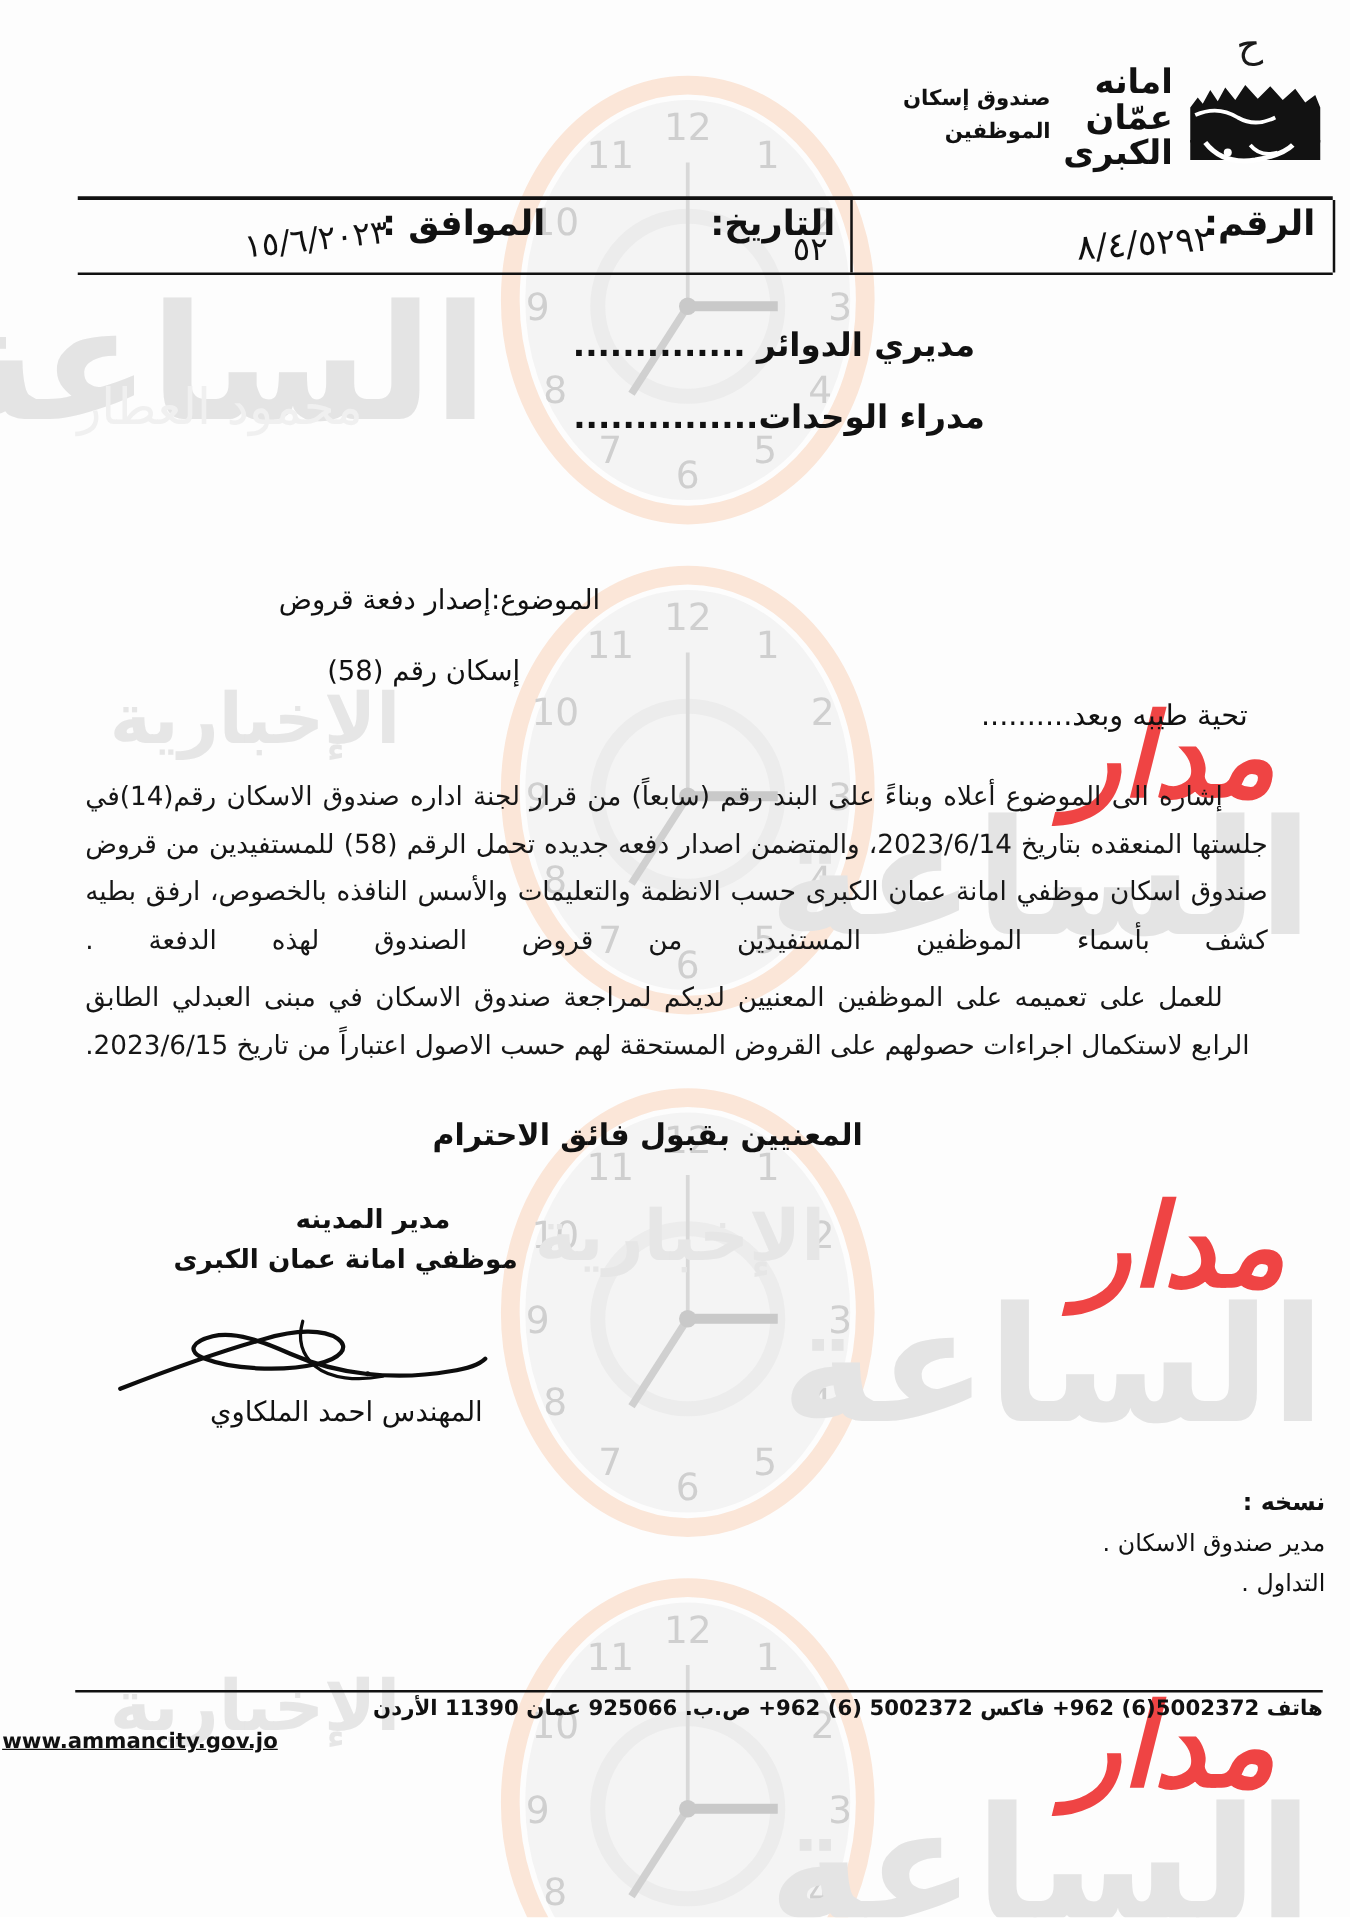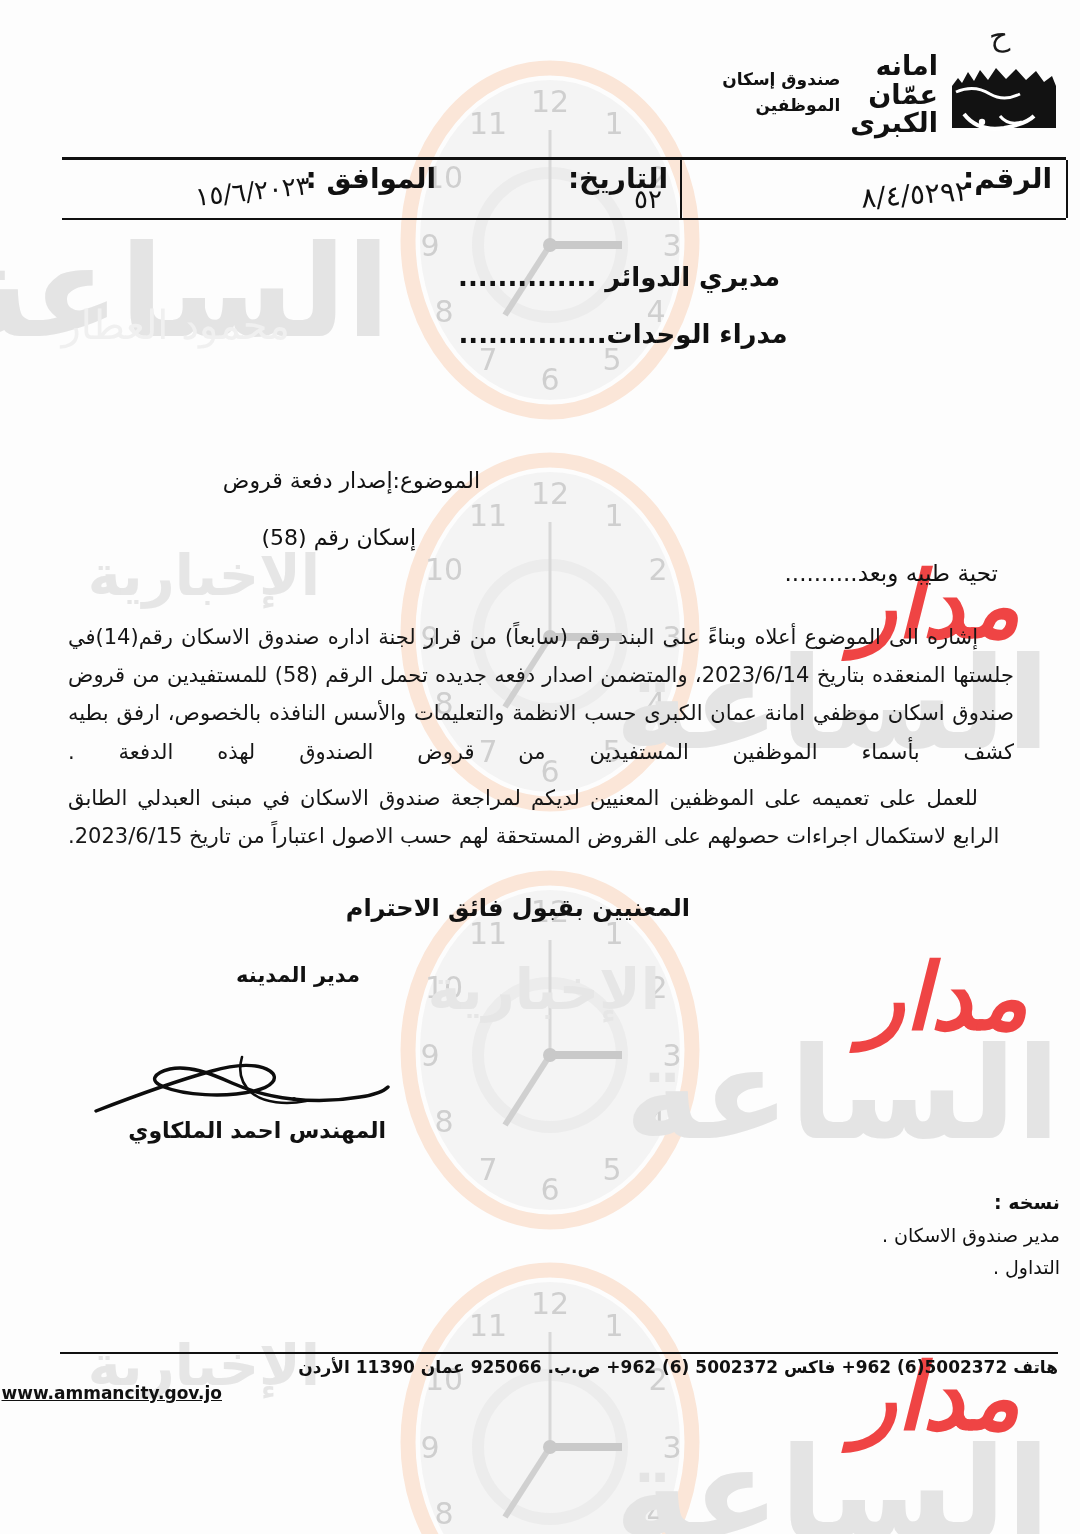--- a/index.html
+++ b/index.html
@@ -214,21 +214,21 @@
     top: 1053px;
     right: 688px;
     width: 300px;
     height: 68px;
   }
   .sign-graphic svg { width: 100%; height: 100%; display: block; }
   .sign-name {
     position: absolute;
     top: 1118px;
     right: 694px;
-    font-weight: 700;
+    font-weight: 400;
     font-size: 22px;
     white-space: nowrap;
   }
 
   
   .cc-block {
     position: absolute;
     top: 1186px;
     right: 20px;
     text-align: right;
@@ -446,20 +446,21 @@
 
     <div class="body-block">
       <p class="body-para">إشاره الى الموضوع أعلاه وبناءً على البند رقم (سابعاً) من قرار لجنة اداره صندوق الاسكان رقم(14)في جلستها المنعقده بتاريخ 2023/6/14، والمتضمن اصدار دفعه جديده تحمل الرقم (58) للمستفيدين من قروض صندوق اسكان موظفي امانة عمان الكبرى حسب الانظمة والتعليمات والأسس النافذه بالخصوص، ارفق بطيه كشف بأسماء الموظفين المستفيدين من قروض الصندوق لهذه الدفعة .</p>
       <p class="body-para last">للعمل على تعميمه على الموظفين المعنيين لديكم لمراجعة صندوق الاسكان في مبنى العبدلي الطابق الرابع لاستكمال اجراءات حصولهم على القروض المستحقة لهم حسب الاصول اعتباراً من تاريخ 2023/6/15.</p>
     </div>
 
     <div class="closing">المعنيين بقبول فائق الاحترام</div>
 
     <div class="sign-block">
       <div class="sign-line l1">مدير المدينه</div>
+      <div class="sign-line l3">موظفي امانة عمان الكبرى</div>
     </div>
 
     <div class="sign-graphic">
       <svg viewBox="0 0 300 68" xmlns="http://www.w3.org/2000/svg">
         <path d="M4 58 C40 44 84 28 120 18 C144 11 166 10 178 18 C188 25 180 34 162 38 C132 45 92 42 72 34 C56 28 62 20 78 16 C96 12 118 20 140 30 C176 46 222 52 268 44 C282 42 292 38 296 34" fill="none" stroke="#0d0d0d" stroke-width="3.4" stroke-linecap="round"></path>
         <path d="M150 4 C146 18 148 30 160 40 C172 50 194 52 214 48" fill="none" stroke="#0d0d0d" stroke-width="2.6" stroke-linecap="round"></path>
         <circle cx="202" cy="46" r="2" fill="#0d0d0d"></circle>
       </svg>
     </div>
 

